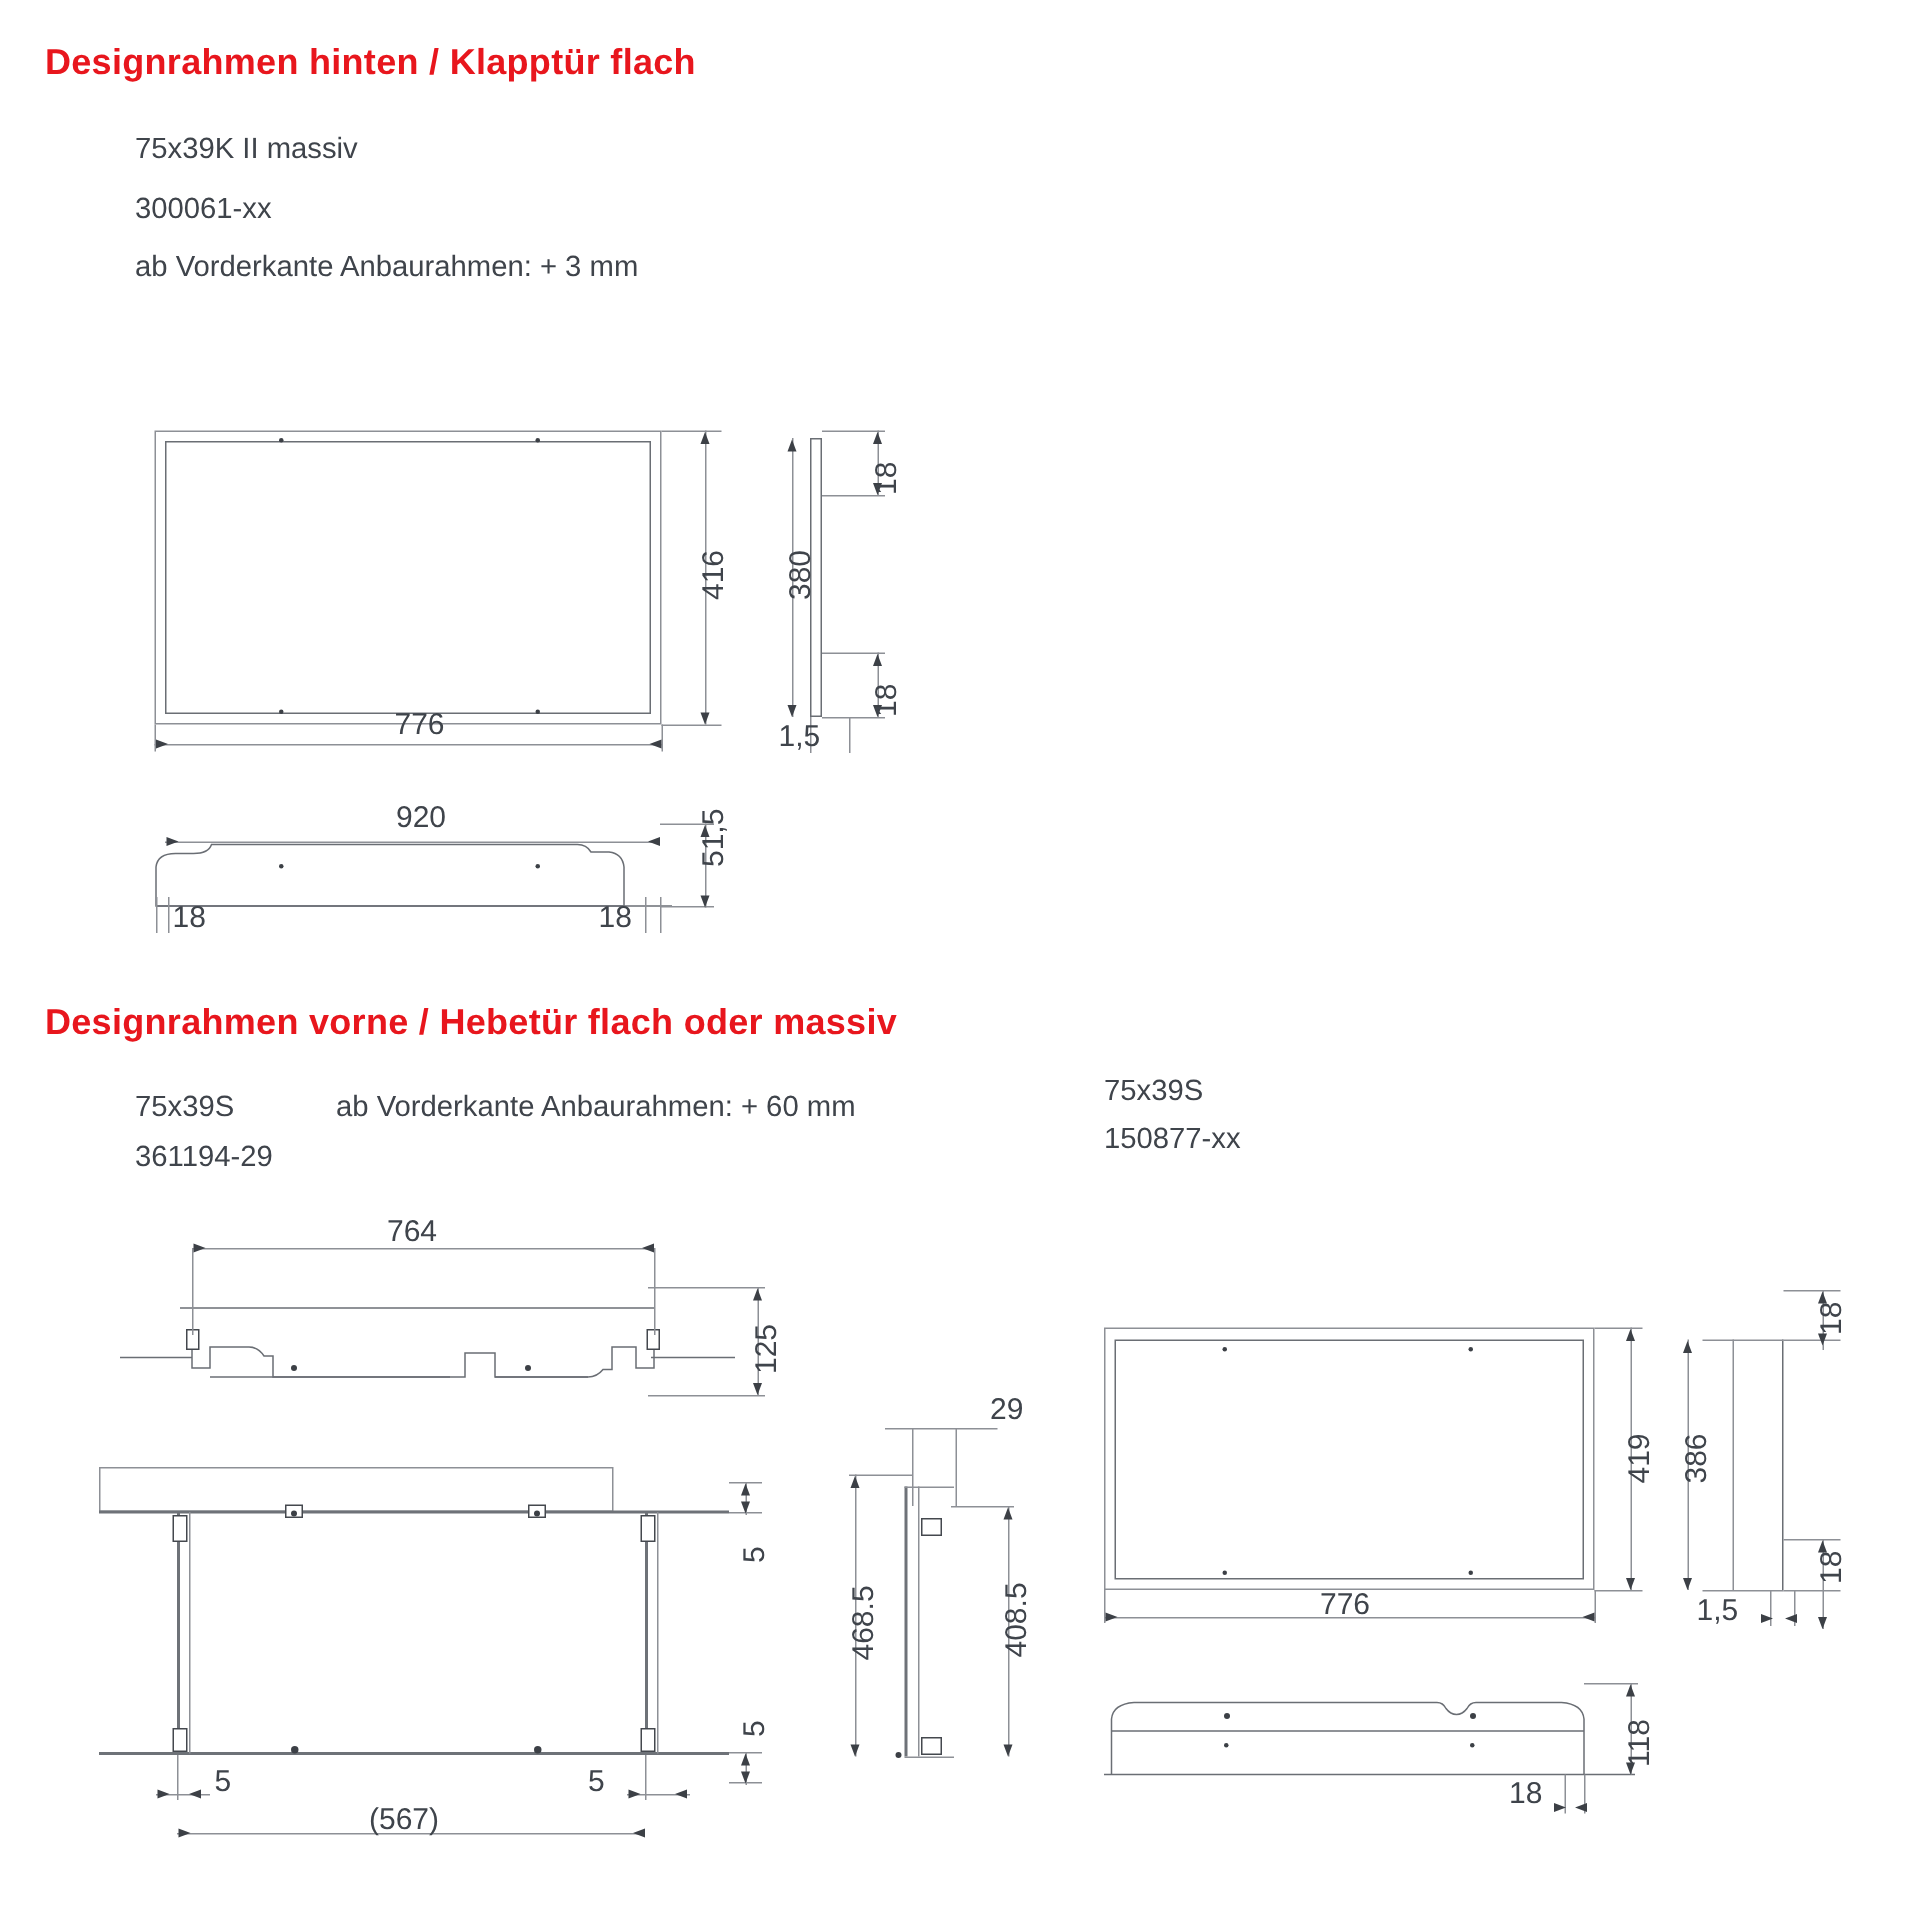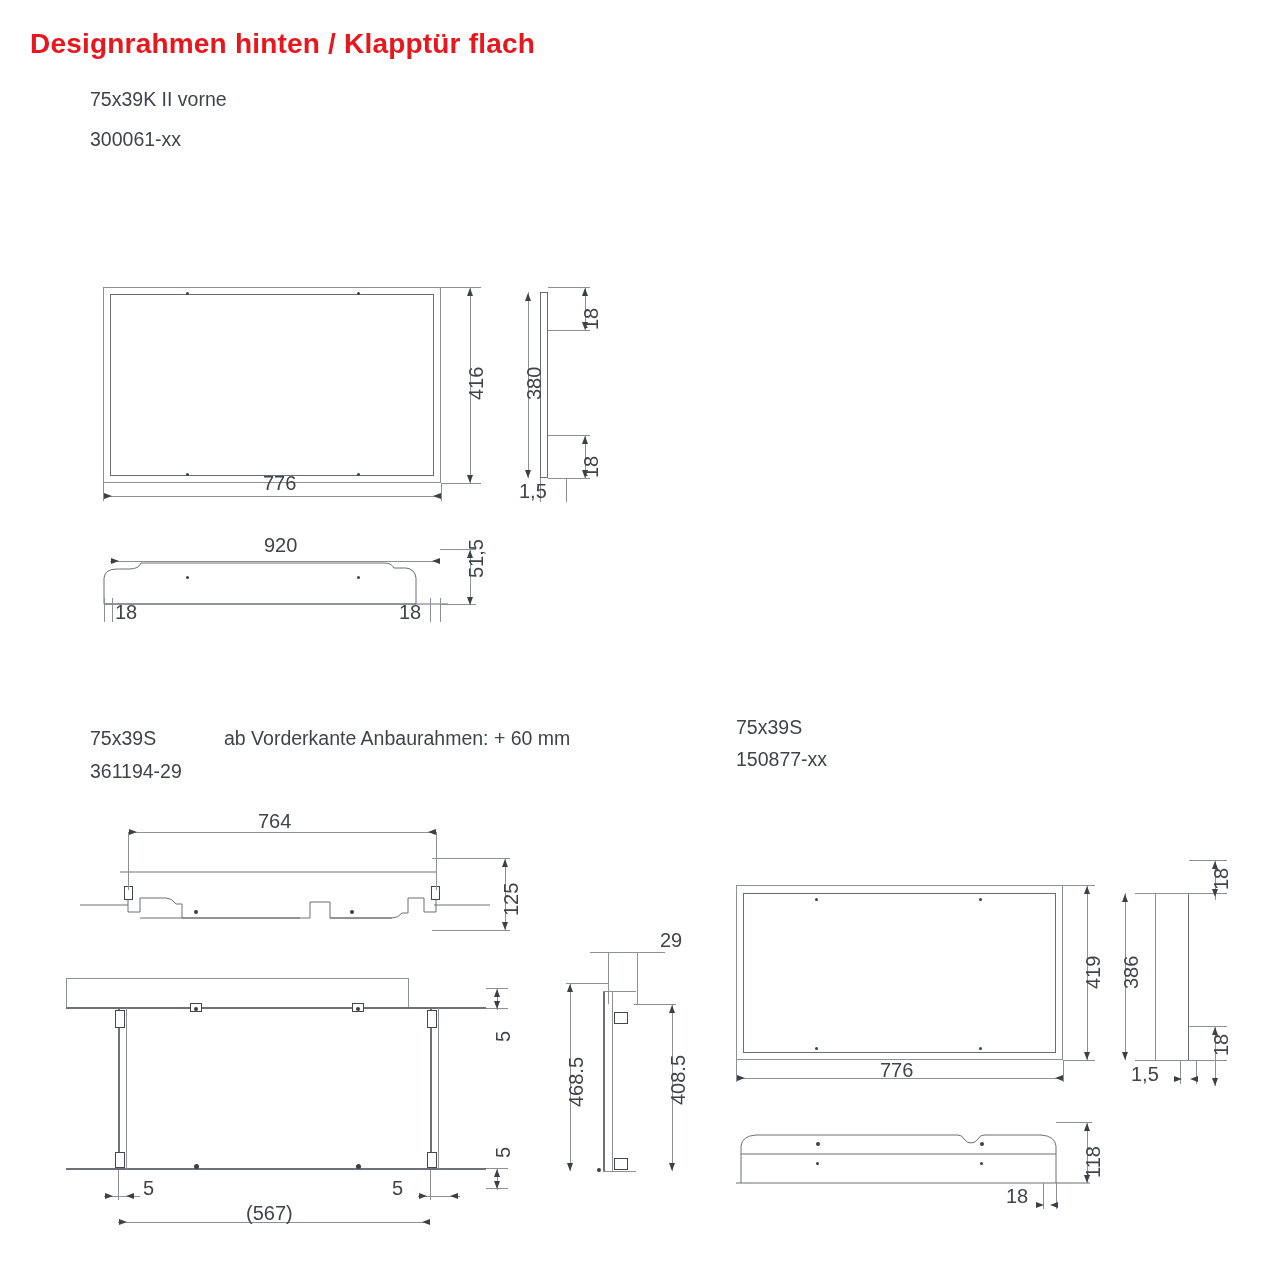--- a/index.html
+++ b/index.html
@@ -1,20 +1,20 @@
 <!DOCTYPE html>
 <html><head>
 <meta charset="utf-8">
 <style>
   html,body{margin:0;padding:0;background:#ffffff;}
   body{width:1280px;height:1280px;position:relative;overflow:hidden;
        font-family:"Liberation Sans",sans-serif;color:#3a3f45;}
   .sheet{position:absolute;inset:0;}
 
-  .sec-title{position:absolute;color:#e8161d;font-size:28px;font-weight:bold;
+  .sec-title{position:absolute;color:#e8161d;font-size:24px;font-weight:bold;
              letter-spacing:.2px;white-space:nowrap;}
   .lbl{position:absolute;font-size:19.5px;color:#3f444b;white-space:nowrap;}
 
   
   .ln{position:absolute;background:#8d9096;}
   .hl{height:1px;}
   .vl{width:1px;}
   .ln.thick{background:#6e7278;}
   .rect{position:absolute;border:1px solid #8d9096;box-sizing:border-box;}
   .rect.d{border-color:#6a6e74;}
@@ -37,22 +37,23 @@
   svg path,svg polyline,svg line{fill:none;stroke:#8d9096;stroke-width:1;}
   svg .s2{stroke:#6a6e74;}
 </style>
 </head>
 <body>
 
 <div class="sheet">
 
   <div class="sec-title" style="left:30px;top:28px;">Designrahmen hinten / Klapptür flach</div>
 
-  <div class="lbl" style="left:90px;top:88px;">75x39K II vorne</div>
+  <div class="lbl" style="left:90px;top:88px;">75x39K II massiv</div>
   <div class="lbl" style="left:90px;top:128px;">300061-xx</div>
+  <div class="lbl" style="left:90px;top:167px;">ab Vorderkante Anbaurahmen: + 3 mm</div>
 
   <div>
     <div class="rect" style="left:103px;top:287px;width:338px;height:196px;"></div>
     <div class="rect d" style="left:110px;top:294px;width:324px;height:182px;"></div>
     <div class="dot" style="left:186px;top:292px;width:3px;height:3px;"></div>
     <div class="dot" style="left:357px;top:292px;width:3px;height:3px;"></div>
     <div class="dot" style="left:186px;top:473px;width:3px;height:3px;"></div>
     <div class="dot" style="left:357px;top:473px;width:3px;height:3px;"></div>
 
     <div class="ln vl" style="left:470px;top:287px;height:196px;"></div>
@@ -120,20 +121,21 @@
 
     <div class="ln vl" style="left:104px;top:598px;height:24px;"></div>
     <div class="ln vl" style="left:112px;top:598px;height:24px;"></div>
     <div class="dim" style="left:115px;top:602px;">18</div>
 
     <div class="ln vl" style="left:430px;top:598px;height:24px;"></div>
     <div class="ln vl" style="left:440px;top:598px;height:24px;"></div>
     <div class="dim" style="left:399px;top:602px;">18</div>
   </div>
 
+  <div class="sec-title" style="left:30px;top:668px;">Designrahmen vorne / Hebetür flach oder massiv</div>
 
   <div class="lbl" style="left:90px;top:727px;">75x39S</div>
   <div class="lbl" style="left:90px;top:760px;">361194-29</div>
   <div class="lbl" style="left:224px;top:727px;">ab Vorderkante Anbaurahmen: + 60 mm</div>
 
   <div class="lbl" style="left:736px;top:716px;">75x39S</div>
   <div class="lbl" style="left:736px;top:748px;">150877-xx</div>
 
   <div>
     <svg style="left:0;top:0;width:560px;height:960px;">

